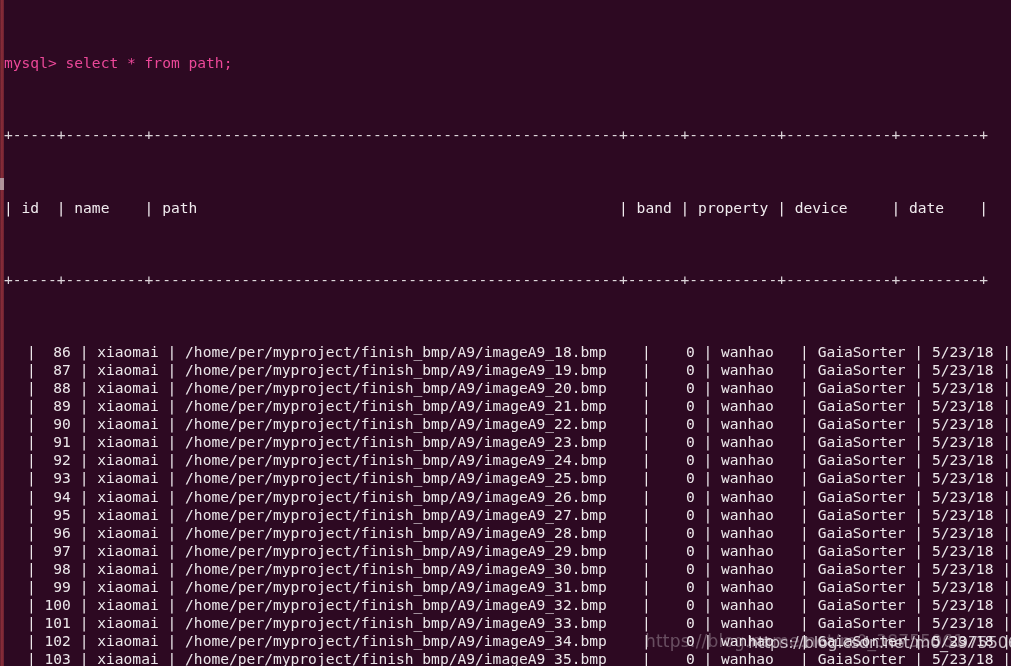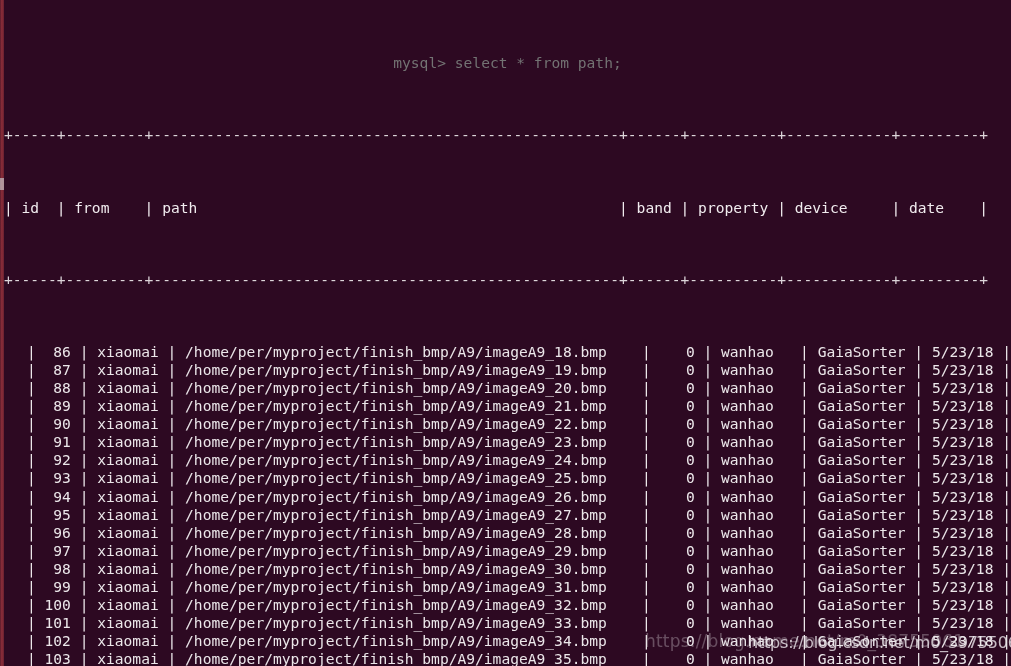--- a/index.html
+++ b/index.html
@@ -60,21 +60,21 @@
     color: #ece7ea;
     text-shadow: 0 0 0 rgba(0,0,0,0);
   }
 
   .line {
     white-space: pre;
     height: 18.06px;
     font-family: "DejaVu Sans Mono", "Liberation Mono", monospace;
   }
 
-  .prompt-line { color: #737373; text-align: center; }
+  .prompt-line { color: #ec4899; }
   .rule-line   { color: #ddd6da; }
   .head-line   { color: #f1ecef; }
   .data-line   { color: #ece7ea; text-align: right; }
 
   
   .watermark {
     position: absolute;
     font-family: "DejaVu Sans", "Liberation Sans", sans-serif;
     white-space: nowrap;
     pointer-events: none;
@@ -103,21 +103,21 @@
   <div id="left-edge">
     <div id="left-edge-thumb"></div>
   </div>
 
   <div id="console">
 
     <div class="line prompt-line">mysql&gt; select * from path;</div>
 
     <div class="line rule-line">+-----+---------+-----------------------------------------------------+------+----------+------------+---------+</div>
 
-    <div class="line head-line">| id  | from    | path                                                | band | property | device     | date    |</div>
+    <div class="line head-line">| id  | name    | path                                                | band | property | device     | date    |</div>
 
     <div class="line rule-line">+-----+---------+-----------------------------------------------------+------+----------+------------+---------+</div>
 
     <div id="table-body"><div class="line data-line">|  86 | xiaomai | /home/per/myproject/finish_bmp/A9/imageA9_18.bmp    |    0 | wanhao   | GaiaSorter | 5/23/18 |</div><div class="line data-line">|  87 | xiaomai | /home/per/myproject/finish_bmp/A9/imageA9_19.bmp    |    0 | wanhao   | GaiaSorter | 5/23/18 |</div><div class="line data-line">|  88 | xiaomai | /home/per/myproject/finish_bmp/A9/imageA9_20.bmp    |    0 | wanhao   | GaiaSorter | 5/23/18 |</div><div class="line data-line">|  89 | xiaomai | /home/per/myproject/finish_bmp/A9/imageA9_21.bmp    |    0 | wanhao   | GaiaSorter | 5/23/18 |</div><div class="line data-line">|  90 | xiaomai | /home/per/myproject/finish_bmp/A9/imageA9_22.bmp    |    0 | wanhao   | GaiaSorter | 5/23/18 |</div><div class="line data-line">|  91 | xiaomai | /home/per/myproject/finish_bmp/A9/imageA9_23.bmp    |    0 | wanhao   | GaiaSorter | 5/23/18 |</div><div class="line data-line">|  92 | xiaomai | /home/per/myproject/finish_bmp/A9/imageA9_24.bmp    |    0 | wanhao   | GaiaSorter | 5/23/18 |</div><div class="line data-line">|  93 | xiaomai | /home/per/myproject/finish_bmp/A9/imageA9_25.bmp    |    0 | wanhao   | GaiaSorter | 5/23/18 |</div><div class="line data-line">|  94 | xiaomai | /home/per/myproject/finish_bmp/A9/imageA9_26.bmp    |    0 | wanhao   | GaiaSorter | 5/23/18 |</div><div class="line data-line">|  95 | xiaomai | /home/per/myproject/finish_bmp/A9/imageA9_27.bmp    |    0 | wanhao   | GaiaSorter | 5/23/18 |</div><div class="line data-line">|  96 | xiaomai | /home/per/myproject/finish_bmp/A9/imageA9_28.bmp    |    0 | wanhao   | GaiaSorter | 5/23/18 |</div><div class="line data-line">|  97 | xiaomai | /home/per/myproject/finish_bmp/A9/imageA9_29.bmp    |    0 | wanhao   | GaiaSorter | 5/23/18 |</div><div class="line data-line">|  98 | xiaomai | /home/per/myproject/finish_bmp/A9/imageA9_30.bmp    |    0 | wanhao   | GaiaSorter | 5/23/18 |</div><div class="line data-line">|  99 | xiaomai | /home/per/myproject/finish_bmp/A9/imageA9_31.bmp    |    0 | wanhao   | GaiaSorter | 5/23/18 |</div><div class="line data-line">| 100 | xiaomai | /home/per/myproject/finish_bmp/A9/imageA9_32.bmp    |    0 | wanhao   | GaiaSorter | 5/23/18 |</div><div class="line data-line">| 101 | xiaomai | /home/per/myproject/finish_bmp/A9/imageA9_33.bmp    |    0 | wanhao   | GaiaSorter | 5/23/18 |</div><div class="line data-line">| 102 | xiaomai | /home/per/myproject/finish_bmp/A9/imageA9_34.bmp    |    0 | wanhao   | GaiaSorter | 5/23/18 |</div><div class="line data-line">| 103 | xiaomai | /home/per/myproject/finish_bmp/A9/imageA9_35.bmp    |    0 | wanhao   | GaiaSorter | 5/23/18 |</div></div>
 
     
 
     
 
   </div>

